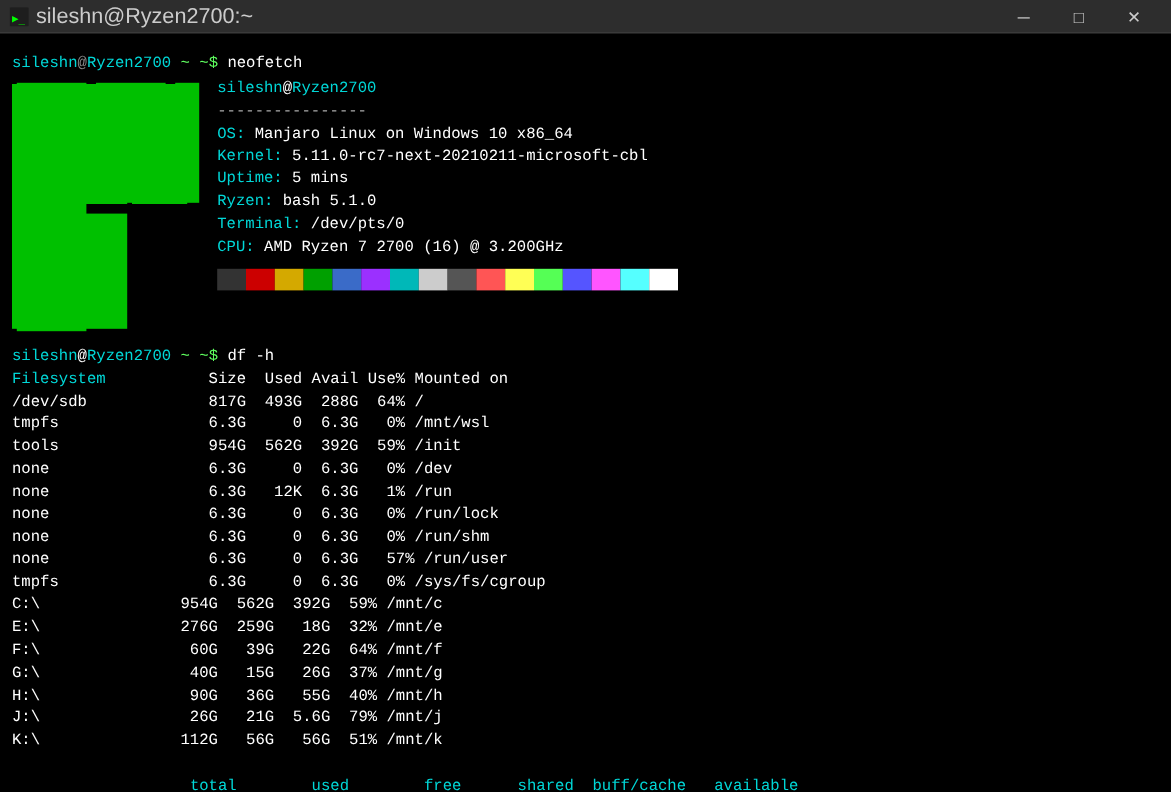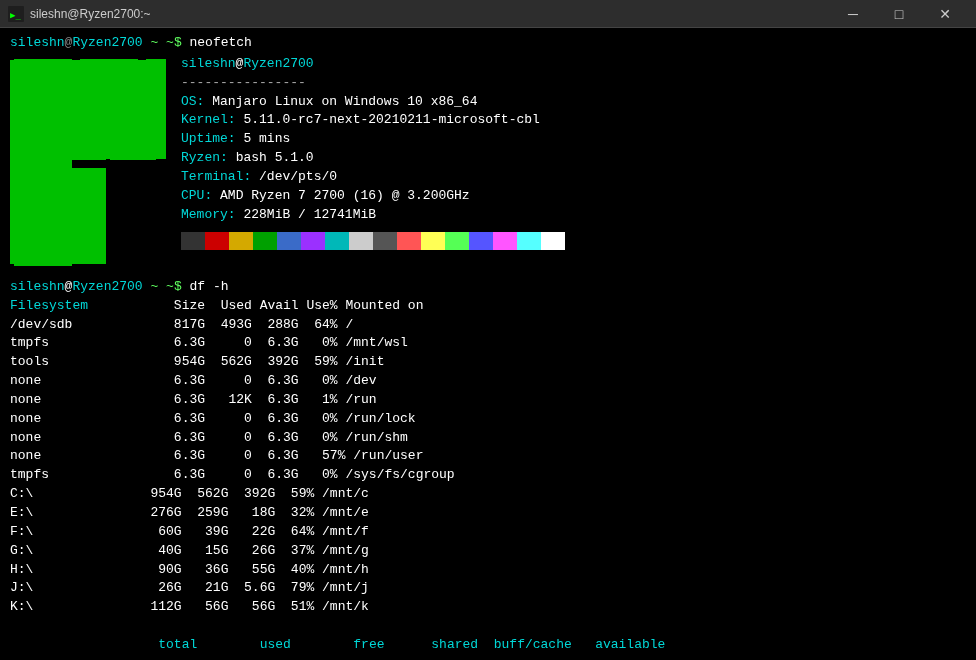--- a/index.html
+++ b/index.html
@@ -23,21 +23,21 @@
       padding: 0 8px;
       border-bottom: 1px solid #444;
     }
     #titlebar-left {
       display: flex;
       align-items: center;
       gap: 6px;
     }
     #titlebar-title {
       color: #ccc;
-      font-size: 12px;
+      font-size: 18px;
       font-family: 'Segoe UI', sans-serif;
     }
     #titlebar-controls {
       display: flex;
       align-items: center;
       gap: 0;
     }
     .tb-btn {
       width: 46px;
       height: 28px;
@@ -46,21 +46,21 @@
       justify-content: center;
       cursor: pointer;
       color: #ccc;
       font-size: 14px;
       font-family: 'Segoe UI', sans-serif;
     }
 
     
     #terminal {
       background: #000;
-      padding: 6px 10px;
+      padding: 16px 10px;
       height: calc(660px - 28px);
       overflow: hidden;
       line-height: 1.45;
     }
 
     
     .neofetch-wrapper {
       display: flex;
       gap: 0;
       margin-bottom: 4px;
@@ -177,21 +177,20 @@
       <div>
         <span class="cyan">sileshn</span><span>@</span><span class="cyan">Ryzen2700</span>
       </div>
       <div style="color:#aaa;">----------------</div>
       <div><span class="cyan">OS:</span> <span>Manjaro Linux on Windows 10 x86_64</span></div>
       <div><span class="cyan">Kernel:</span> <span>5.11.0-rc7-next-20210211-microsoft-cbl</span></div>
       <div><span class="cyan">Uptime:</span> <span>5 mins</span></div>
       <div><span class="cyan">Ryzen:</span> <span>bash 5.1.0</span></div>
       <div><span class="cyan">Terminal:</span> <span>/dev/pts/0</span></div>
       <div><span class="cyan">CPU:</span> <span>AMD Ryzen 7 2700 (16) @ 3.200GHz</span></div>
-      <div><span class="cyan">Memory:</span> <span>228MiB / 12741MiB</span></div>
 
       <div class="swatches" id="swatches-container">
           <span class="swatch" style="background: rgb(51, 51, 51);"></span>
           <span class="swatch" style="background: rgb(204, 0, 0);"></span>
           <span class="swatch" style="background: rgb(212, 169, 0);"></span>
           <span class="swatch" style="background: rgb(0, 160, 0);"></span>
           <span class="swatch" style="background: rgb(58, 107, 200);"></span>
           <span class="swatch" style="background: rgb(155, 48, 255);"></span>
           <span class="swatch" style="background: rgb(0, 184, 184);"></span>
           <span class="swatch" style="background: rgb(204, 204, 204);"></span>

